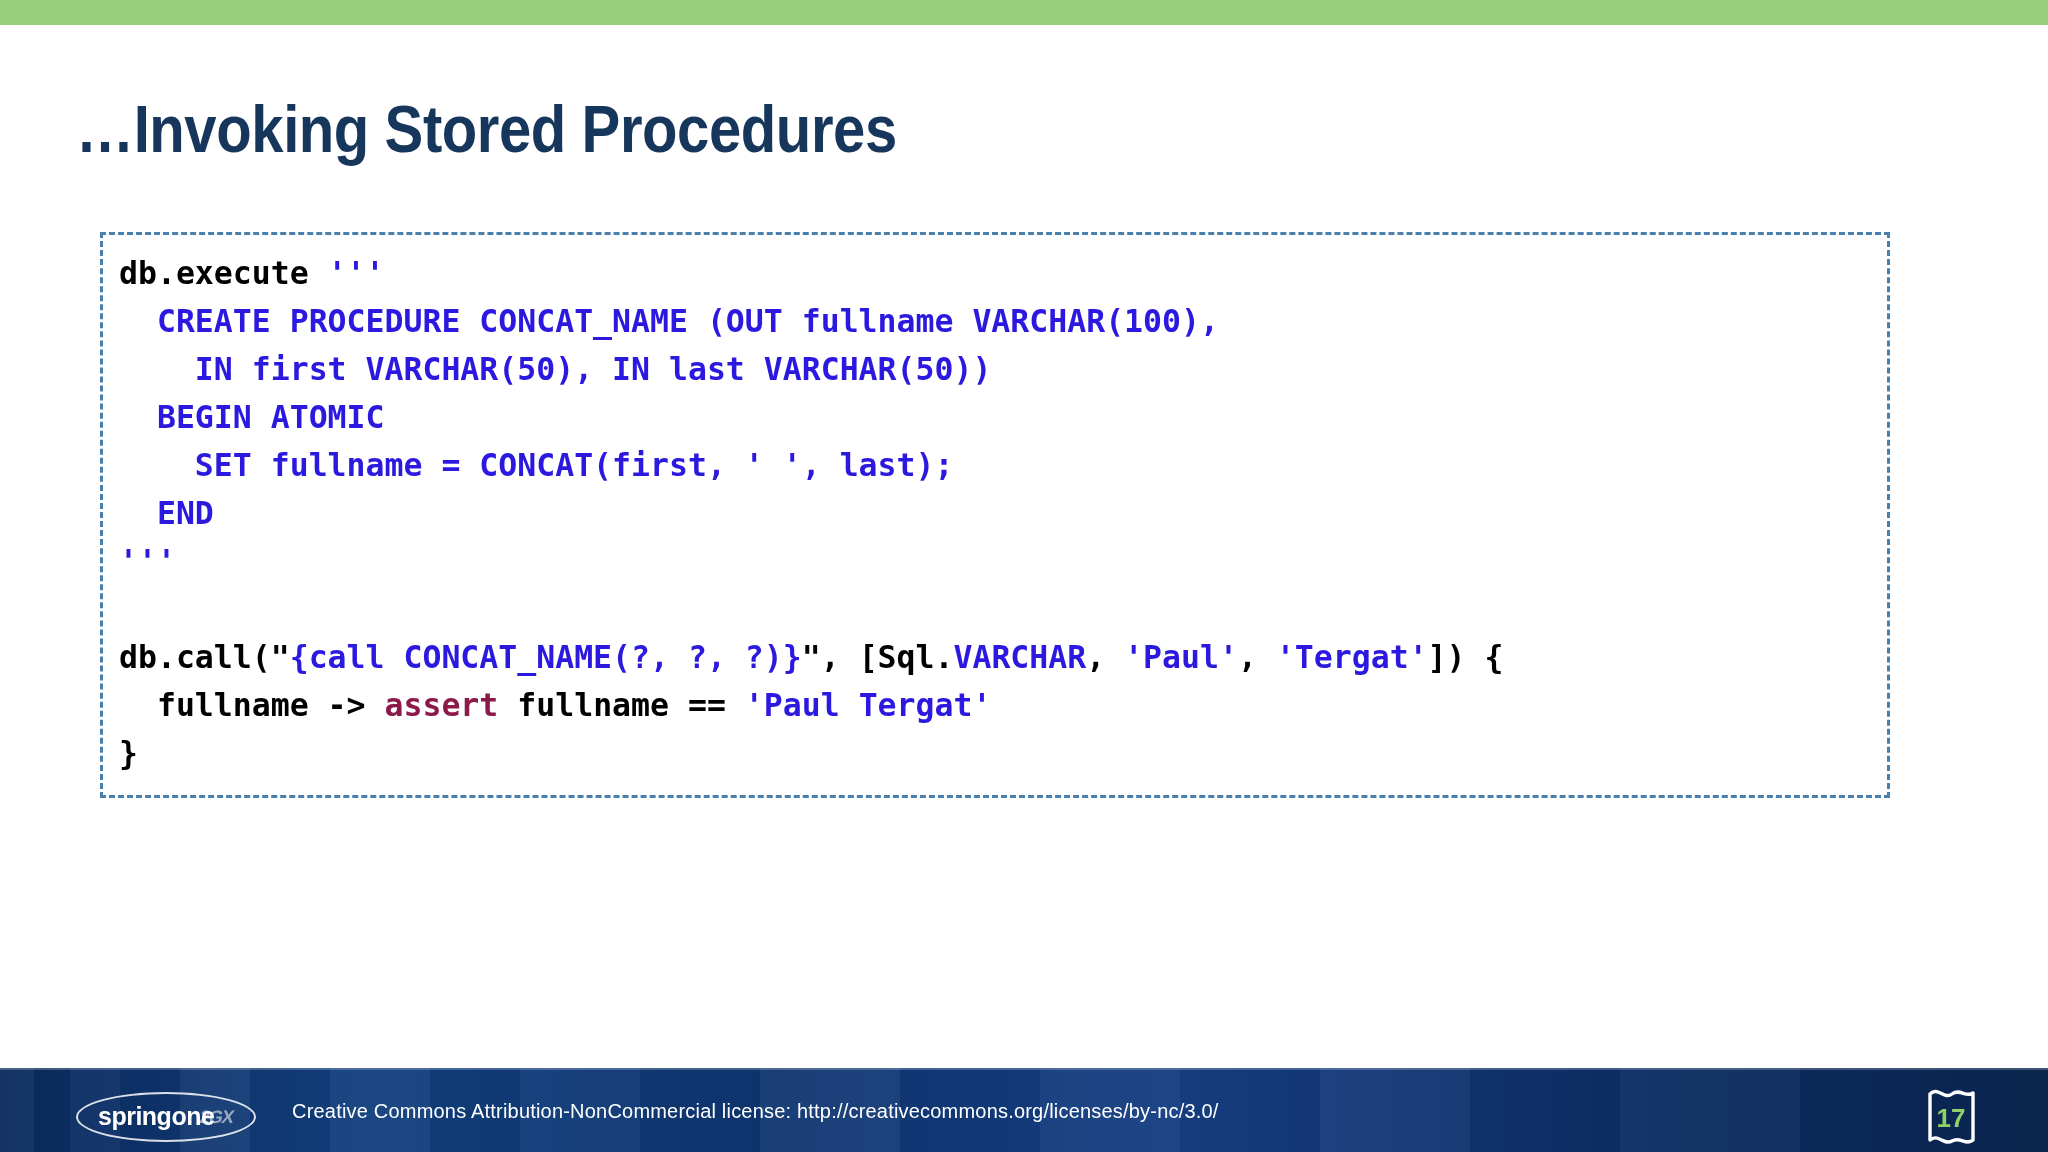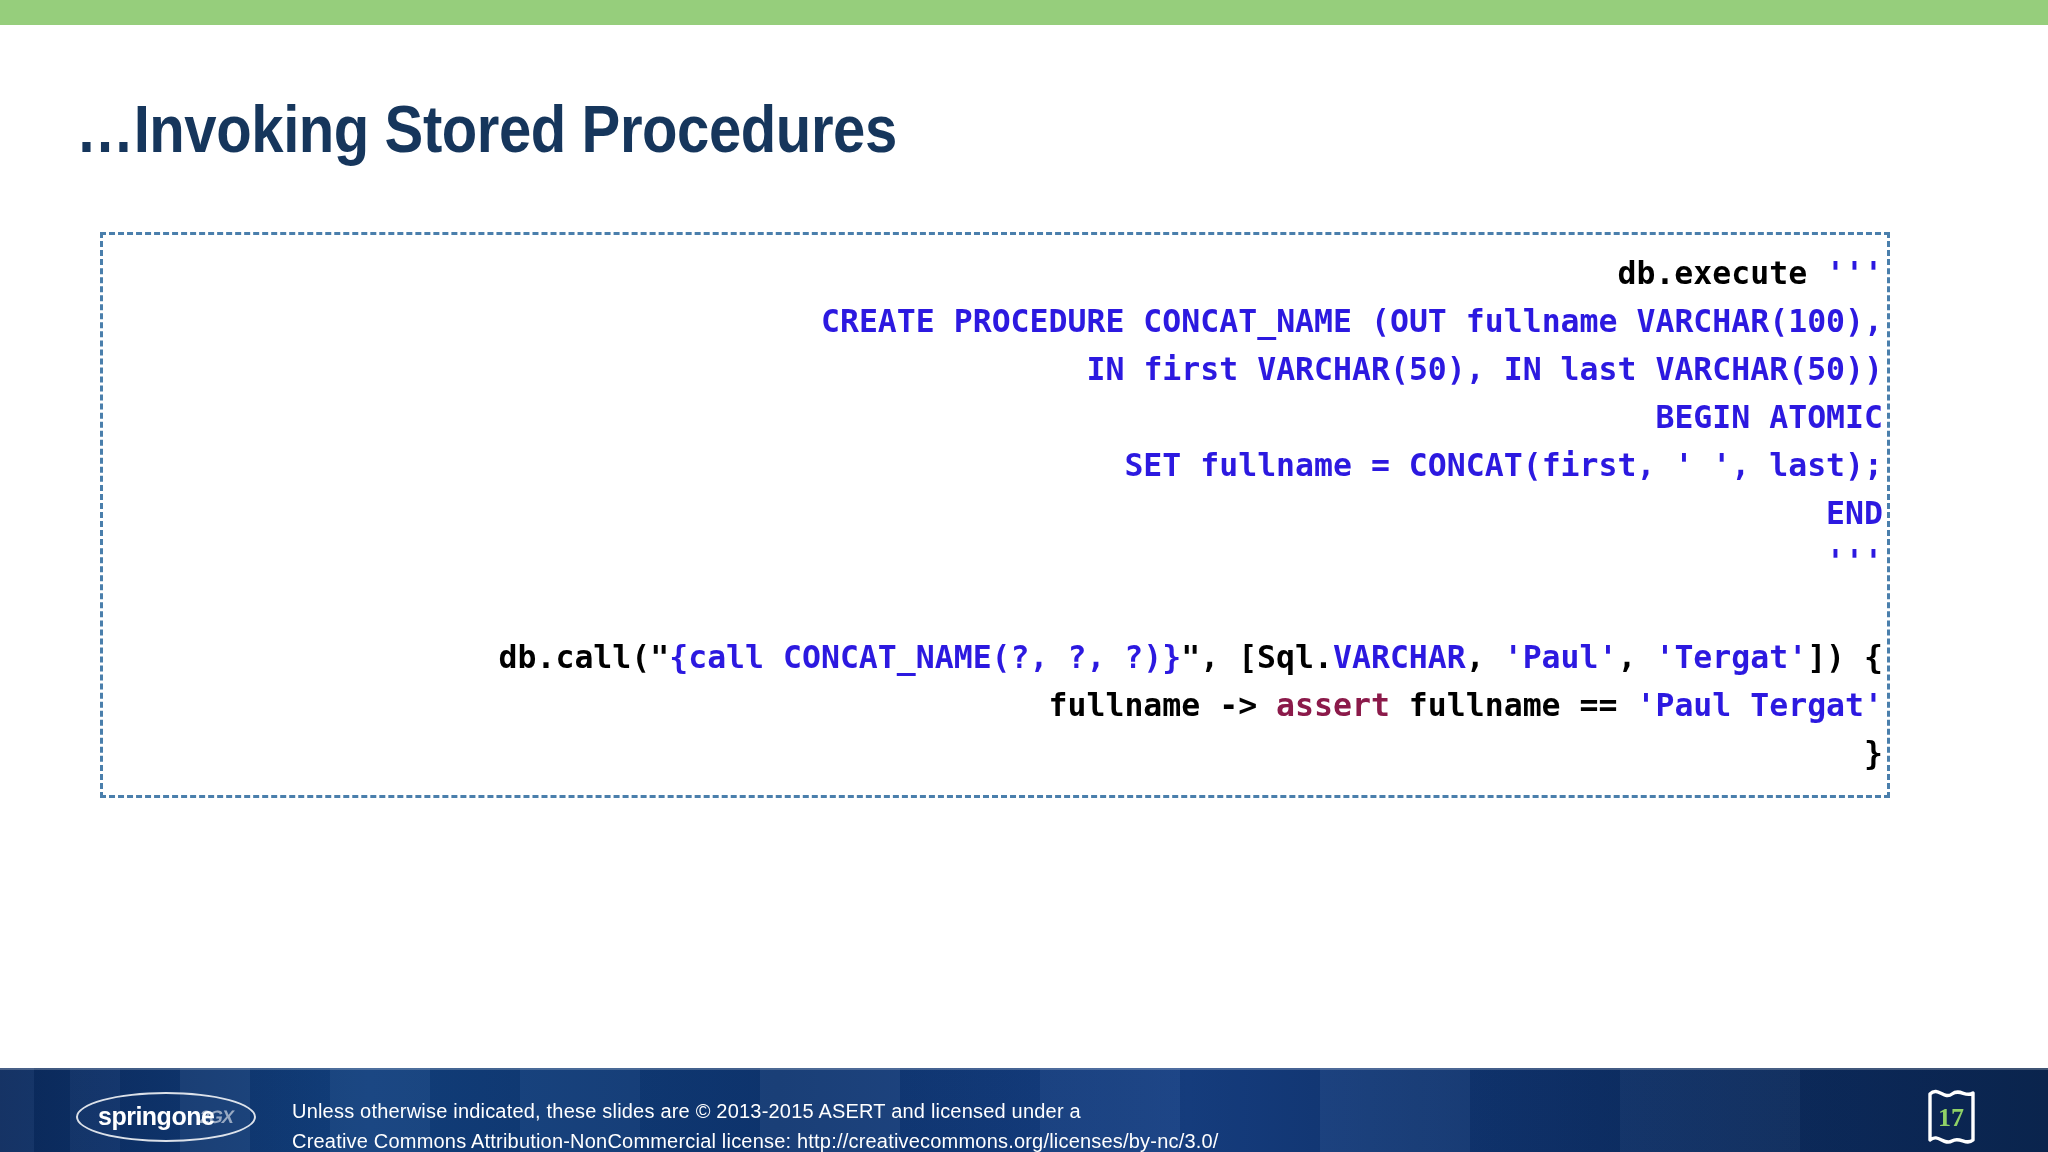--- a/index.html
+++ b/index.html
@@ -50,21 +50,20 @@
     height: 566px;
     border: 3px dashed #4a7fac;
     box-sizing: border-box;
     background: transparent;
   }
   .code-inner {
     position: absolute;
     left: 16px;
     top: 14px;
     right: 4px;
-    text-align: right;
   }
   pre.code {
     margin: 0;
     font-family: "DejaVu Sans Mono", "Liberation Mono", monospace;
     font-size: 31.5px;
     font-weight: bold;
     line-height: 48px;
     color: #000000;
     white-space: pre;
     letter-spacing: 0px;
@@ -174,21 +173,21 @@
     height: 66px;
   }
   .page-flag svg { display: block; }
   .page-num {
     position: absolute;
     left: 0; top: 0;
     width: 66px; height: 66px;
     display: flex;
     align-items: center;
     justify-content: center;
-    font-family: Liberation Serif, serif;
+    font-family: Liberation Sans, sans-serif;
     font-size: 26px;
     font-weight: bold;
     color: #8fd166;
     padding-top: 2px;
     box-sizing: border-box;
   }
 </style>
 </head>
 <body>
 
@@ -216,21 +215,20 @@
   <div class="footer-thinline"></div>
 </div>
 
 <div class="logo">
   <div class="logo-ellipse"></div>
   <div class="logo-text">springone</div>
   <div class="logo-mark">2GX</div>
 </div>
 
 <div class="copyright">
-  <div>Unless otherwise indicated, these slides are © 2013-2015 ASERT and licensed under a</div>
   <div>Creative Commons Attribution-NonCommercial license: http://creativecommons.org/licenses/by-nc/3.0/</div>
 </div>
 
 <div class="page-flag">
   <svg width="66" height="66" viewBox="0 0 66 66">
     <path d="M12 10 C20 2, 26 16, 34 10 C42 4, 48 14, 55 9
              L55 56 C48 62, 42 52, 34 57 C26 62, 20 49, 12 56 Z" fill="none" stroke="#ffffff" stroke-width="3.4" stroke-linejoin="round" stroke-linecap="round"></path>
   </svg>
   <div class="page-num">17</div>
 </div>

